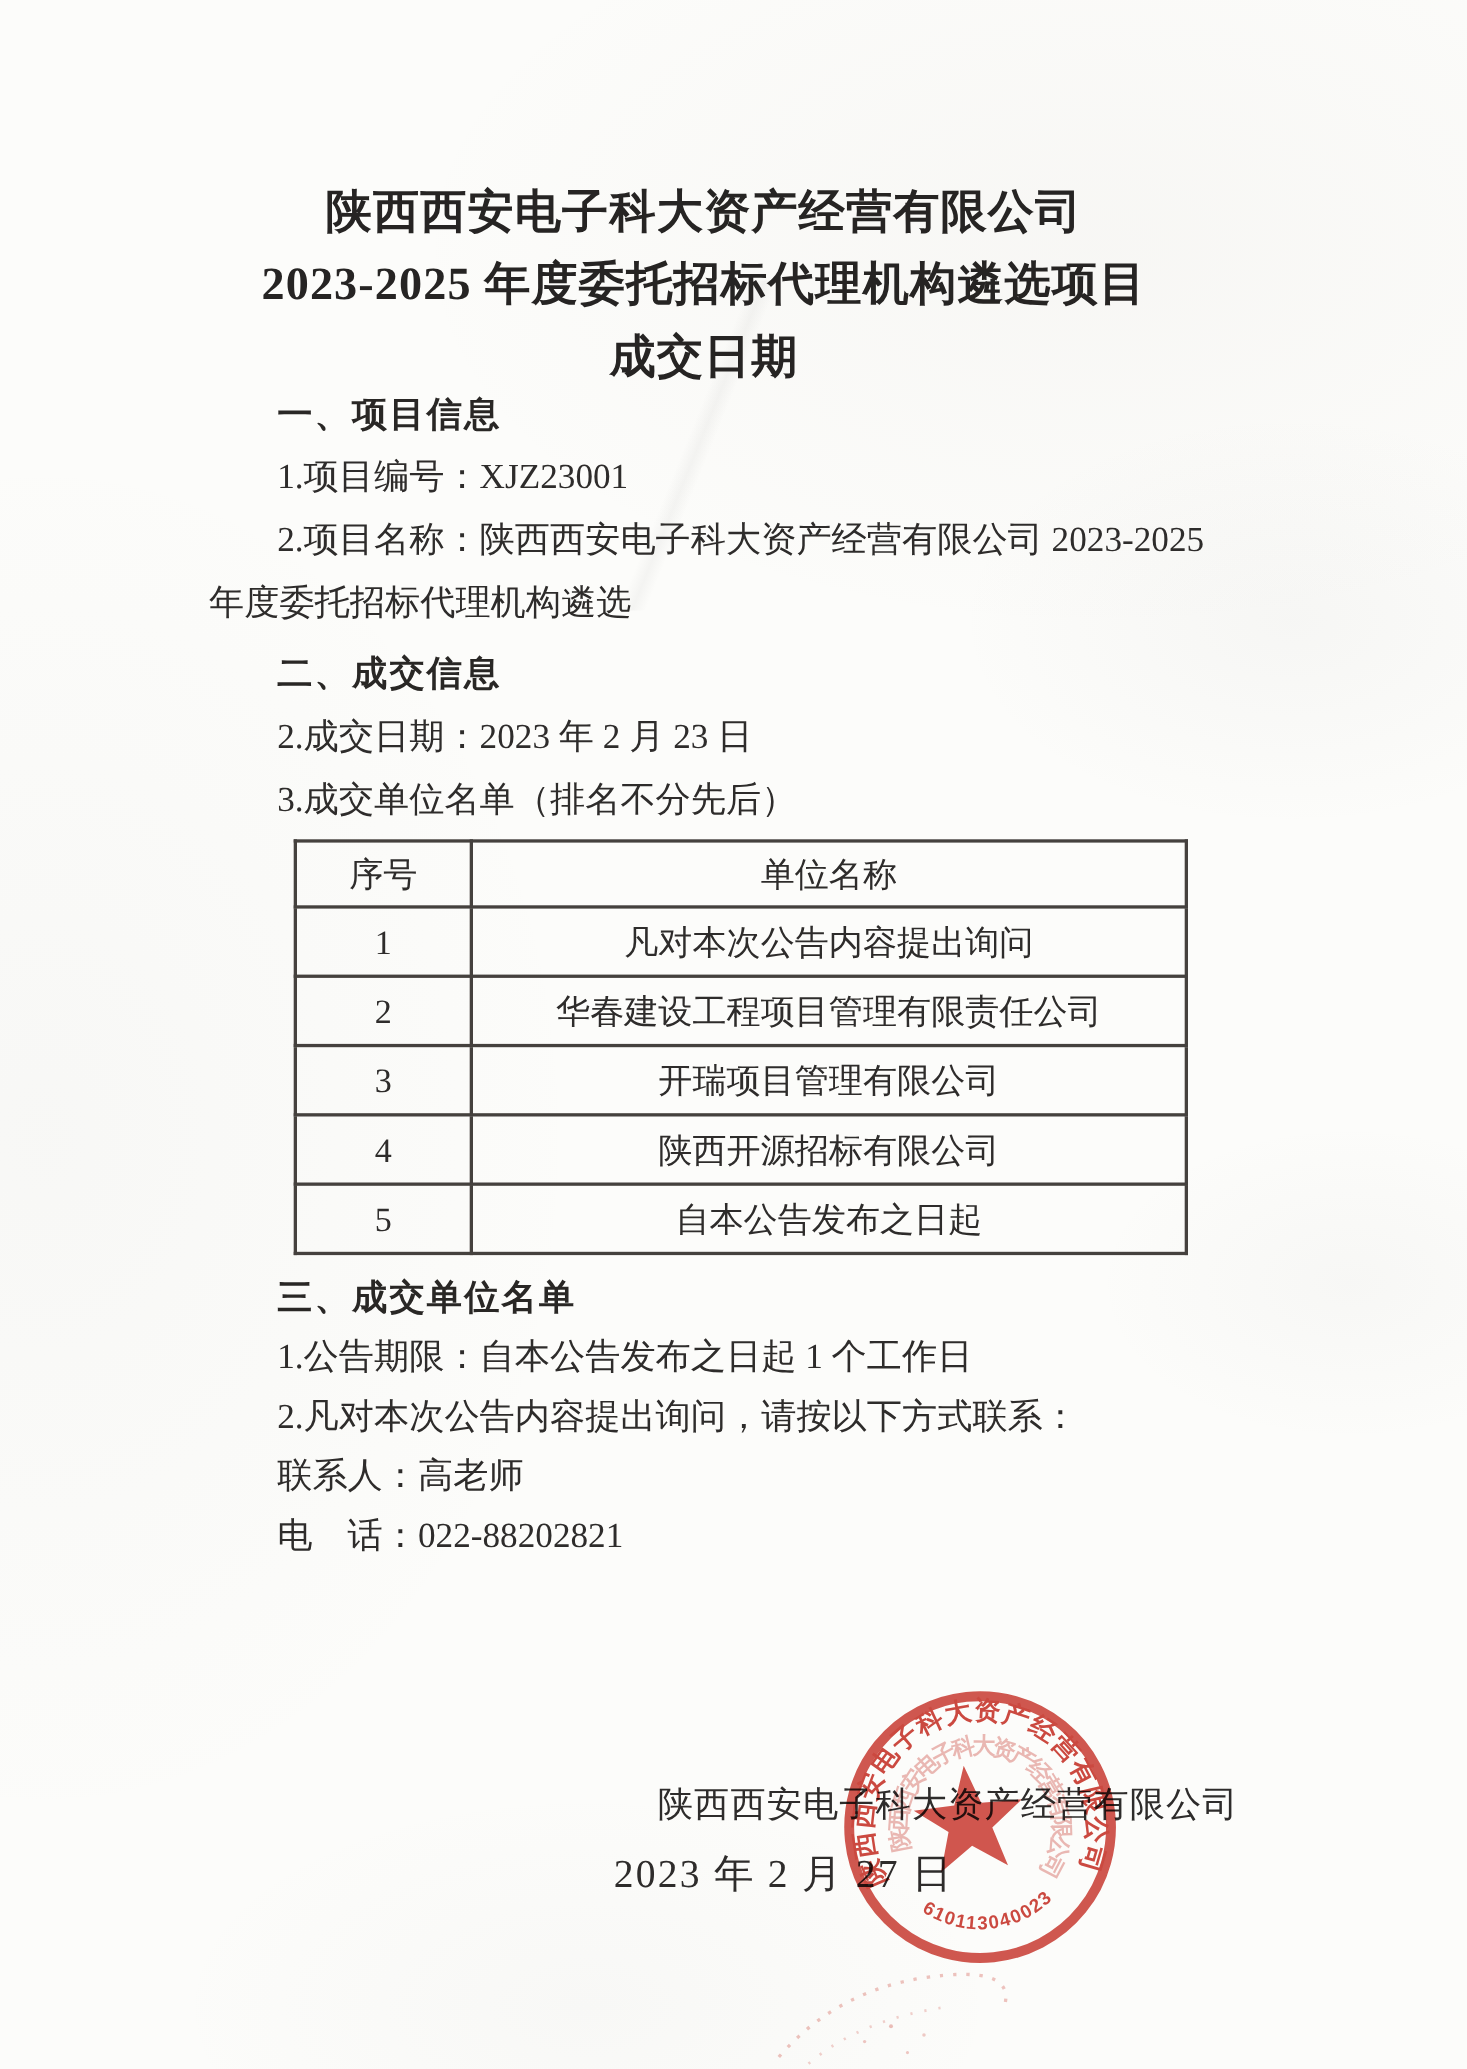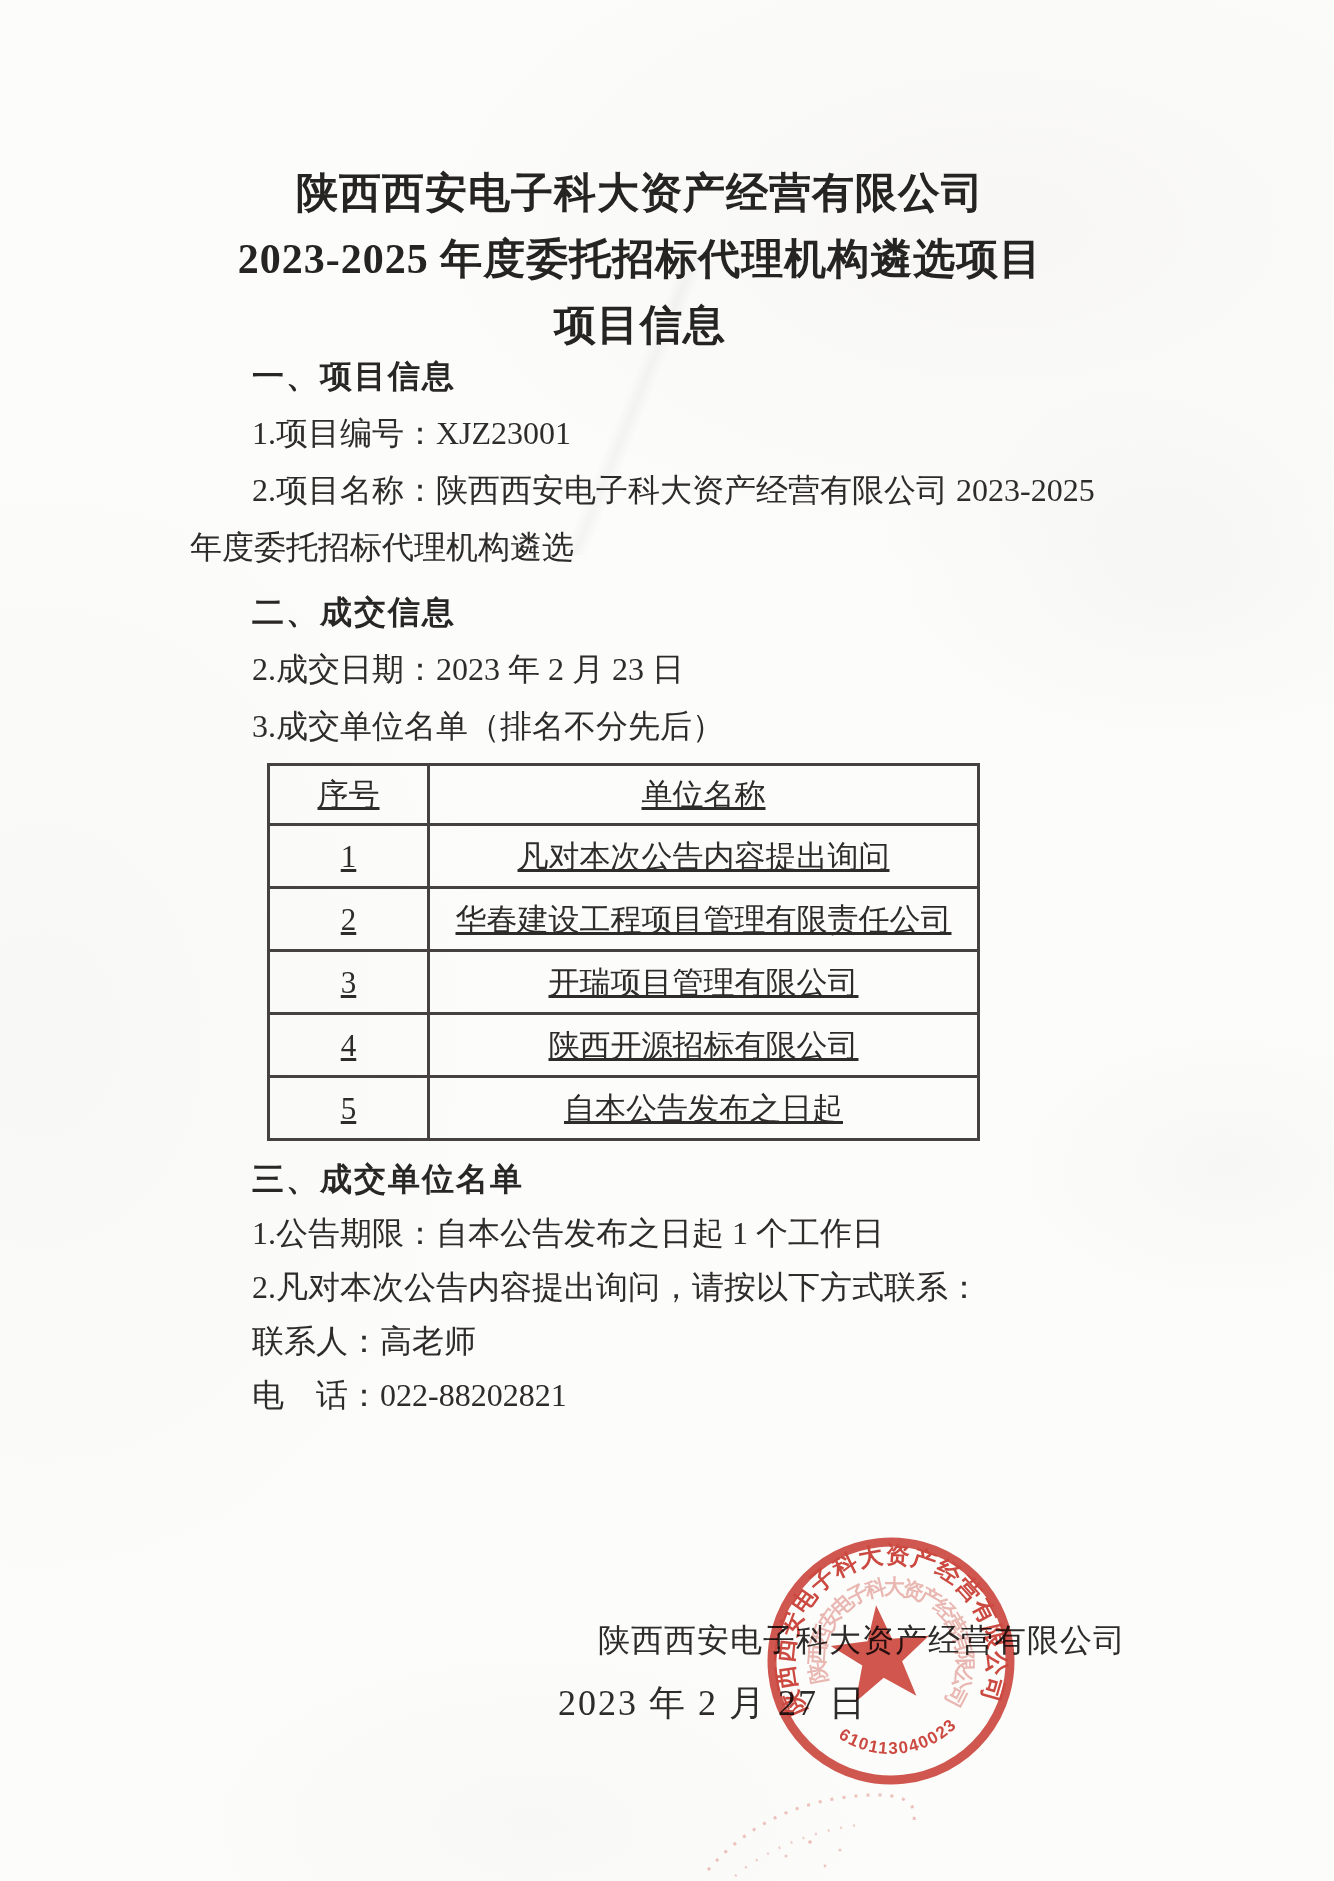--- a/index.html
+++ b/index.html
@@ -34,23 +34,22 @@
     font-size:32px; line-height:57px;
   }
   .line { height:57px; line-height:57px; white-space:nowrap; }
   .heading {
     font-family:"Liberation Sans","DejaVu Sans",sans-serif;
     font-weight:700; letter-spacing:2px; color:#292725;
   }
   .indent { text-indent:62px; }
   .doc-table {
     border-collapse:collapse; table-layout:fixed;
-    margin:8px 0 0 77px; width:713px;
+    margin:8px 0 0 77px; width:813px;
     font-size:31px;
-    text-decoration:underline;
   }
   .doc-table th, .doc-table td {
     border:3px solid #45413e; text-align:center; vertical-align:middle;
     font-weight:400; padding:0; color:#2e2c2b;
   }
   .doc-table th { height:56px; }
   .doc-table td { height:60px; }
   .col-no { width:160px; }
   .sec3 .line { height:54px; line-height:54px; }
   .sec3-heading-line { margin-top:11px; }
@@ -79,21 +78,21 @@
 </head>
 <body>
 
 <div class="page">
 
   <div class="crease"></div>
 
   <div class="titles">
     <div>陕西西安电子科大资产经营有限公司</div>
     <div>2023-2025 年度委托招标代理机构遴选项目</div>
-    <div>项目信息</div>
+    <div>成交日期</div>
   </div>
 
   <div class="content">
 
     <div class="line heading indent">一、项目信息</div>
     <div class="line indent">1.项目编号：XJZ23001</div>
     <div class="line indent">2.项目名称：陕西西安电子科大资产经营有限公司 2023-2025</div>
     <div class="line">年度委托招标代理机构遴选</div>
 
     <div class="line heading indent" style="margin-top:8px">二、成交信息</div>

